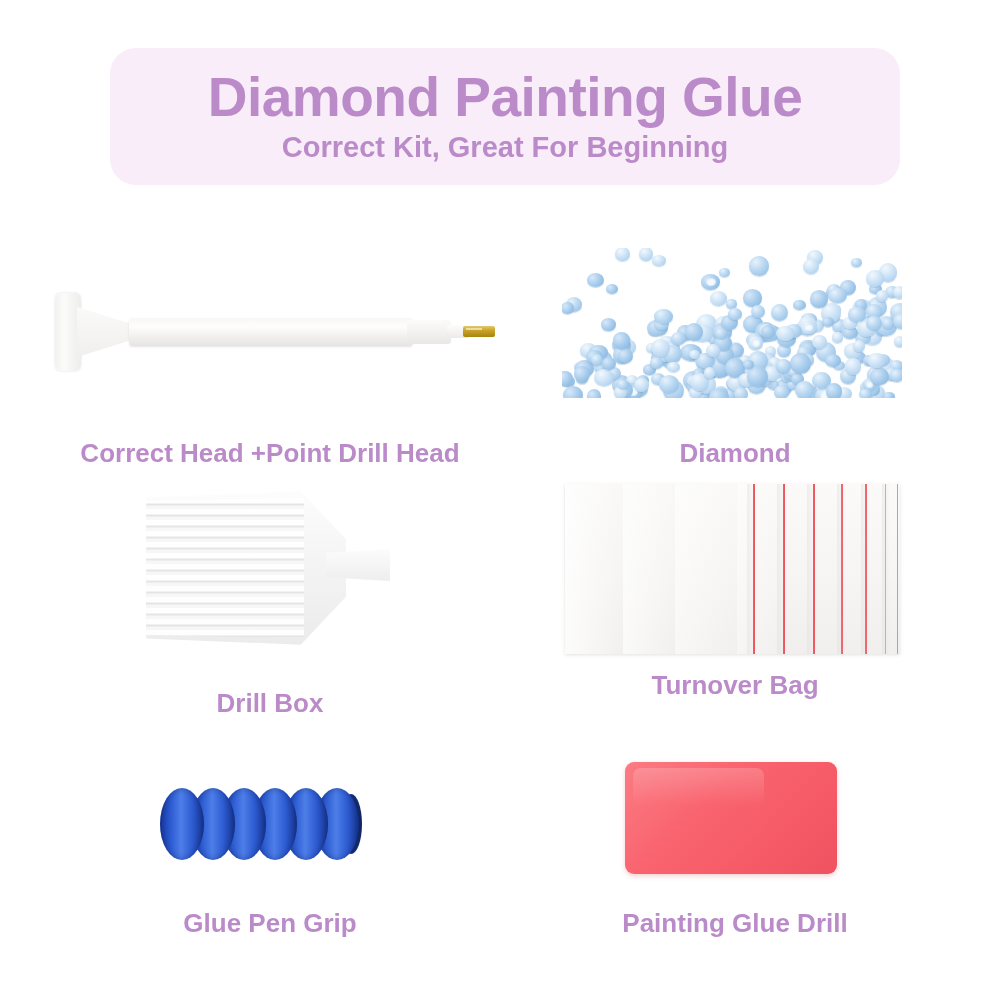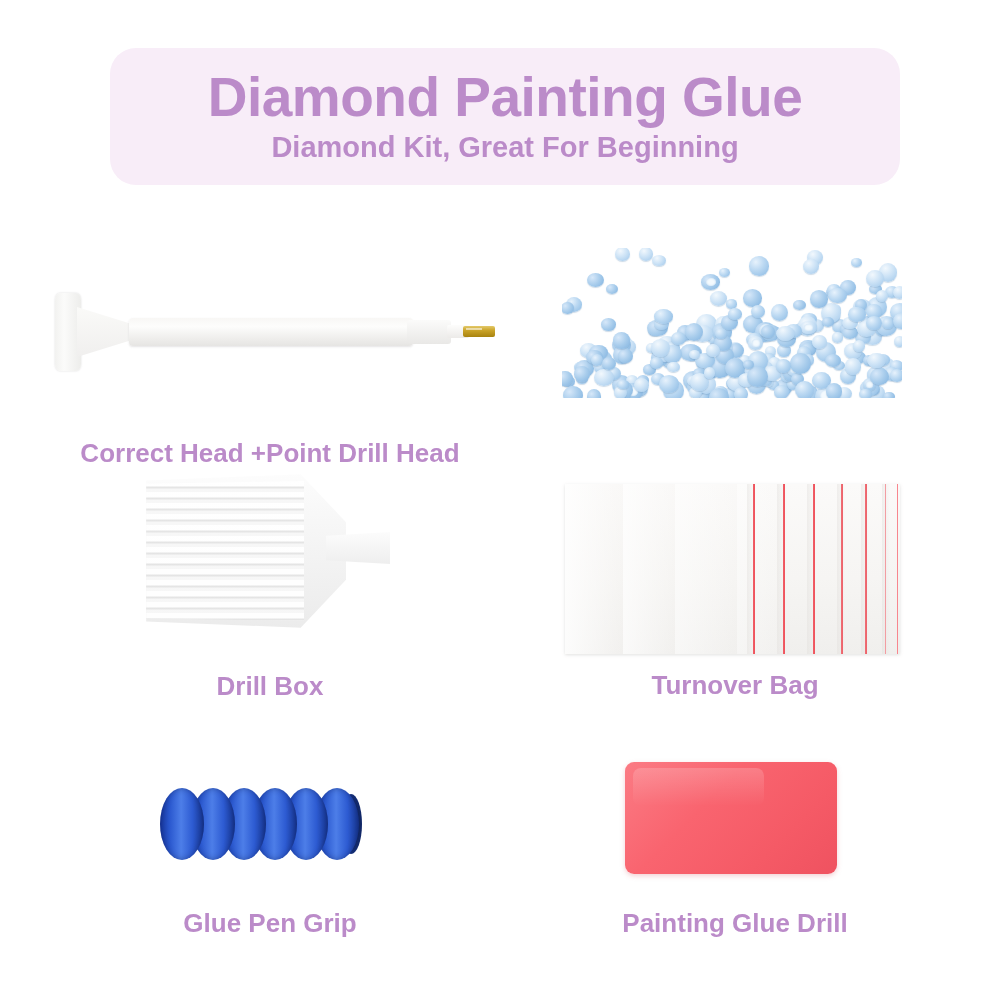--- a/index.html
+++ b/index.html
@@ -85,21 +85,21 @@
     box-shadow:0 1px 1px rgba(110,150,185,.35);
   }
   .drill.lite { background:radial-gradient(circle at 36% 28%, #f2f8fd 0%, #cde3f6 45%, #aed0ee 82%, #99c0e6 100%); }
   .drill.dark { background:radial-gradient(circle at 32% 32%, #d7e8f9 0%, #a9cdec 48%, #8fbce4 80%, #7aa9d6 100%); }
   .drill.ring::after{
     content:""; position:absolute; left:24%; top:24%; width:52%; height:52%;
     border-radius:50%; background:#f4fafe; box-shadow:inset 0 0 2px #b6d4ee;
   }
 
   
-  .c-box  { left:20px;  top:253px; width:500px; height:260px; }
+  .c-box  { left:20px;  top:270px; width:500px; height:260px; }
   .tray {
     position:absolute; left:120px; top:18px; width:262px; height:160px;
   }
   .tray-body {
     position:absolute; left:0; top:0; width:206px; height:160px;
     background:linear-gradient(180deg,#fdfdfd 0%,#f4f4f4 48%,#ebebeb 100%);
     clip-path:polygon(3% 6%, 78% 2%, 100% 32%, 100% 68%, 78% 98%, 3% 94%);
     box-shadow:0 2px 4px rgba(180,180,180,.40);
   }
   .tray-grooves {
@@ -159,21 +159,21 @@
     border-radius:8px; background:linear-gradient(180deg,rgba(255,255,255,.18),rgba(255,255,255,0));
   }
 </style>
 </head>
 <body>
 
 <div class="page">
 
   <div class="header-card">
     <div class="header-title">Diamond Painting Glue</div>
-    <div class="header-sub">Diamond Kit, Great For Beginning</div>
+    <div class="header-sub">Correct Kit, Great For Beginning</div>
   </div>
 
   <div class="grid">
 
     <div class="cell c-pen">
       <div class="pen-wrap">
         <div class="pen-blade"></div>
         <div class="pen-neck"></div>
         <div class="pen-barrel"></div>
         <div class="pen-collar"></div>
@@ -424,20 +424,21 @@
           <div class="drill lite" style="left: 305.447px; top: 105.034px; width: 18.3938px; height: 15.2142px;"></div>
           <div class="drill" style="left: 92.4235px; top: 61.3255px; width: 18.2759px; height: 14.5908px;"></div>
           <div class="drill" style="left: 330.884px; top: 65.0535px; width: 16.7358px; height: 16.4133px;"></div>
           <div class="drill lite" style="left: 141.878px; top: 119.177px; width: 11.2694px; height: 11.4012px;"></div>
           <div class="drill" style="left: 152.69px; top: 80.1349px; width: 12.1781px; height: 10.6019px;"></div>
           <div class="drill lite" style="left: 144.285px; top: 95.8352px; width: 13.2971px; height: 13.0331px;"></div>
           <div class="drill lite" style="left: 105.453px; top: 113.507px; width: 13.0035px; height: 10.8269px;"></div>
           <div class="drill" style="left: 55.3054px; top: 131.944px; width: 11.4154px; height: 9.439px;"></div>
           <div class="drill dark" style="left: 40.2696px; top: 109.172px; width: 14.216px; height: 13.0753px;"></div>
         </div>
+      <div class="caption" style="top:220px">Diamond</div>
     </div>
 
     <div class="cell c-box">
       <div class="tray">
         <div class="tray-body">
           <div class="tray-grooves"></div>
         </div>
         <div class="tray-spout"></div>
       </div>
       <div class="caption" style="top:218px">Drill Box</div>

